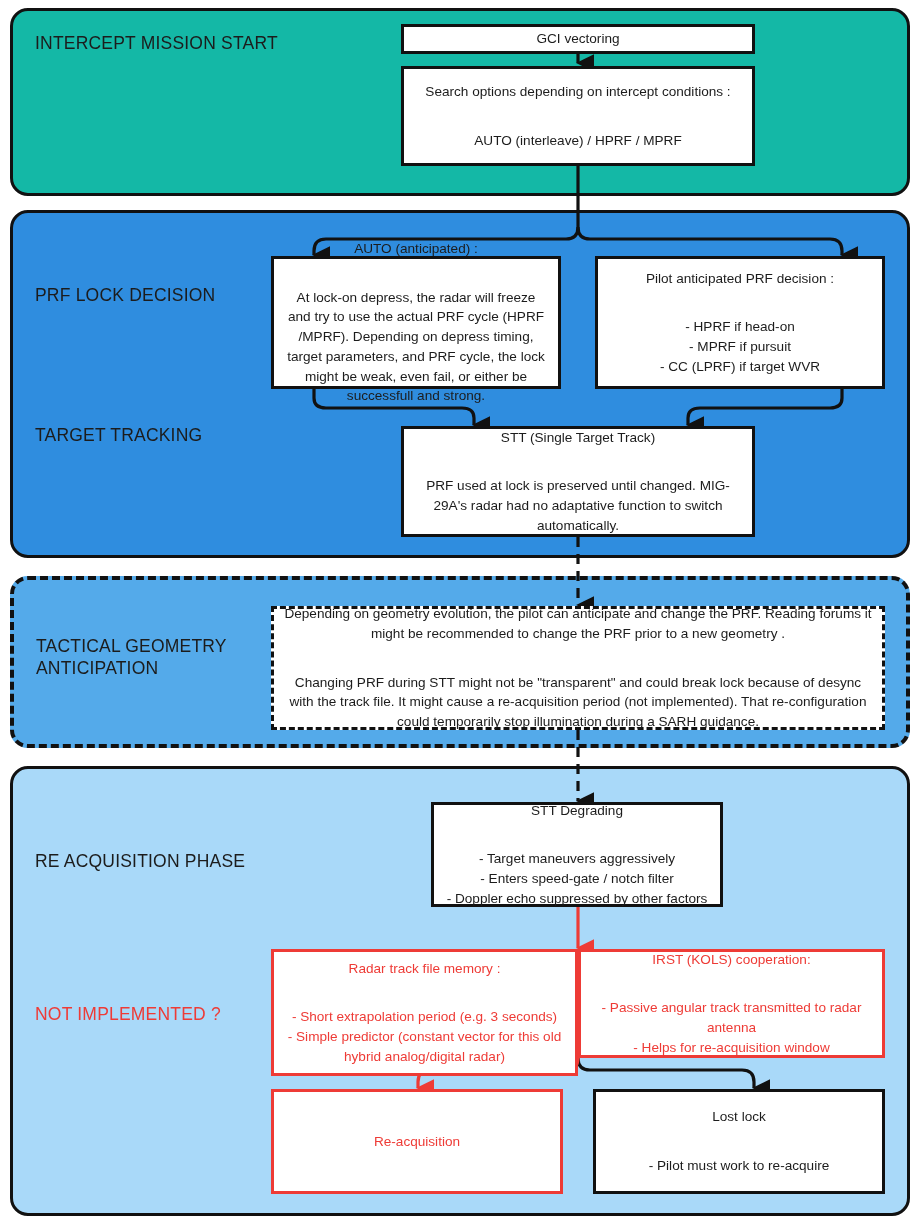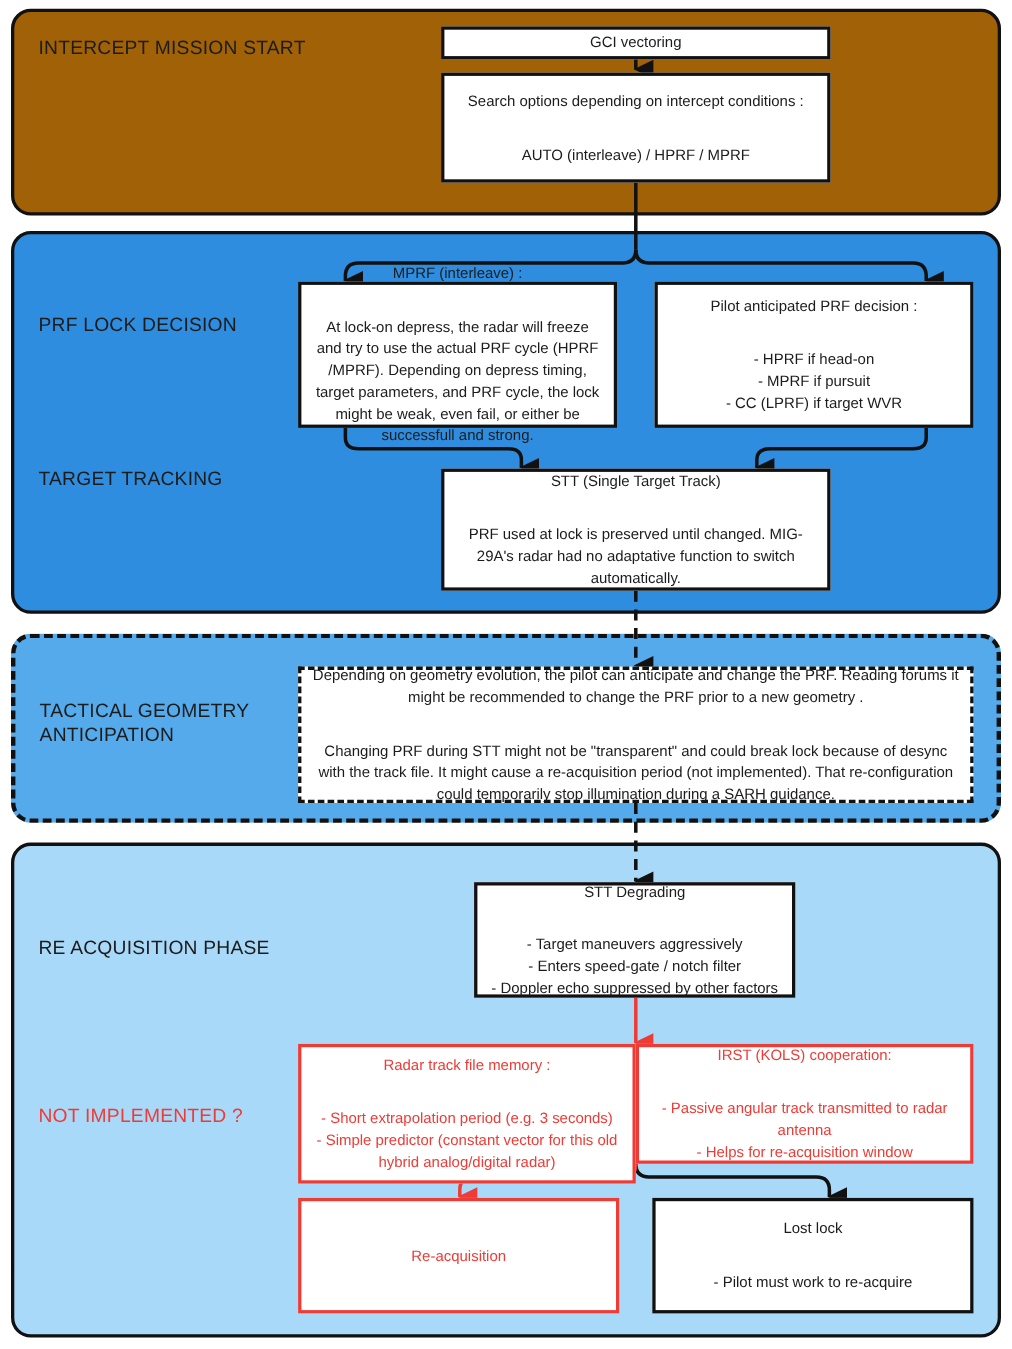--- a/index.html
+++ b/index.html
@@ -26,21 +26,21 @@
   .panel-label {
     position: absolute;
     color: #1c1c1c;
     font-size: 17.5px;
     letter-spacing: 0.2px;
     line-height: 1.25;
     white-space: pre-line;
   }
   .panel-label.red { color: #ee3b36; }
 
-  #panel-intercept  { left: 10px;  top: 8px;    width: 900px; height: 188px; background:#a16207; }
+  #panel-intercept  { left: 10px;  top: 8px;    width: 900px; height: 188px; background:#14b8a6; }
   #panel-prf        { left: 10px;  top: 210px;  width: 900px; height: 348px; background:#2f8ddf; }
   #panel-tactical   { left: 10px;  top: 576px;  width: 900px; height: 172px; background:#54aaea; }
   #panel-reacq      { left: 10px;  top: 766px;  width: 900px; height: 450px; background:#a9d9f9; }
 
   
   .box {
     position: absolute;
     background: #ffffff;
     border: 3px solid #111111;
     color: #1c1c1c;
@@ -132,21 +132,21 @@
   <div class="box" id="box-gci" style="left:401px; top:24px; width:354px; height:30px;">
     <div class="solo">GCI vectoring</div>
   </div>
 
   <div class="box" id="box-search" style="left:401px; top:66px; width:354px; height:100px;">
     <div class="title">Search options depending on intercept conditions :</div>
     <div class="body">AUTO (interleave) / HPRF / MPRF</div>
   </div>
 
   <div class="box" id="box-auto" style="left:271px; top:256px; width:290px; height:133px;">
-    <div class="title">MPRF (interleave) :</div>
+    <div class="title">AUTO (anticipated) :</div>
     <div class="body">At lock-on depress, the radar will freeze and try to use the actual PRF cycle (HPRF /MPRF). Depending on depress timing, target parameters, and PRF cycle, the lock might be weak, even fail, or either be successfull and strong.</div>
   </div>
 
   <div class="box" id="box-pilot" style="left:595px; top:256px; width:290px; height:133px;">
     <div class="title">Pilot anticipated PRF decision :</div>
     <div class="body">- HPRF if head-on
 - MPRF if pursuit
 - CC (LPRF) if target WVR</div>
   </div>
 

